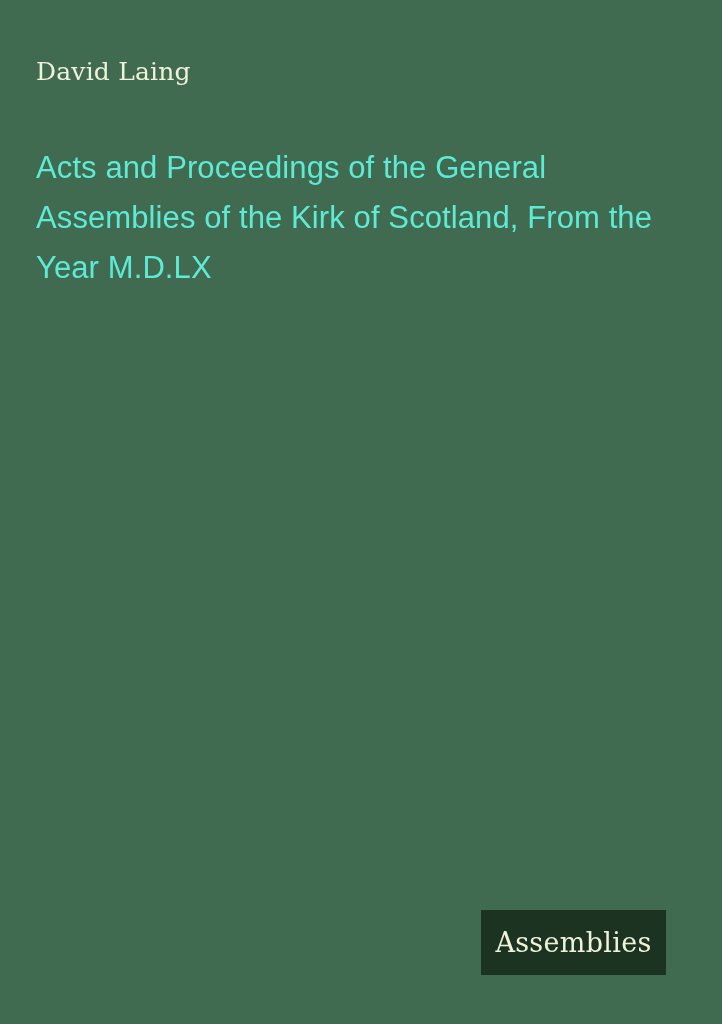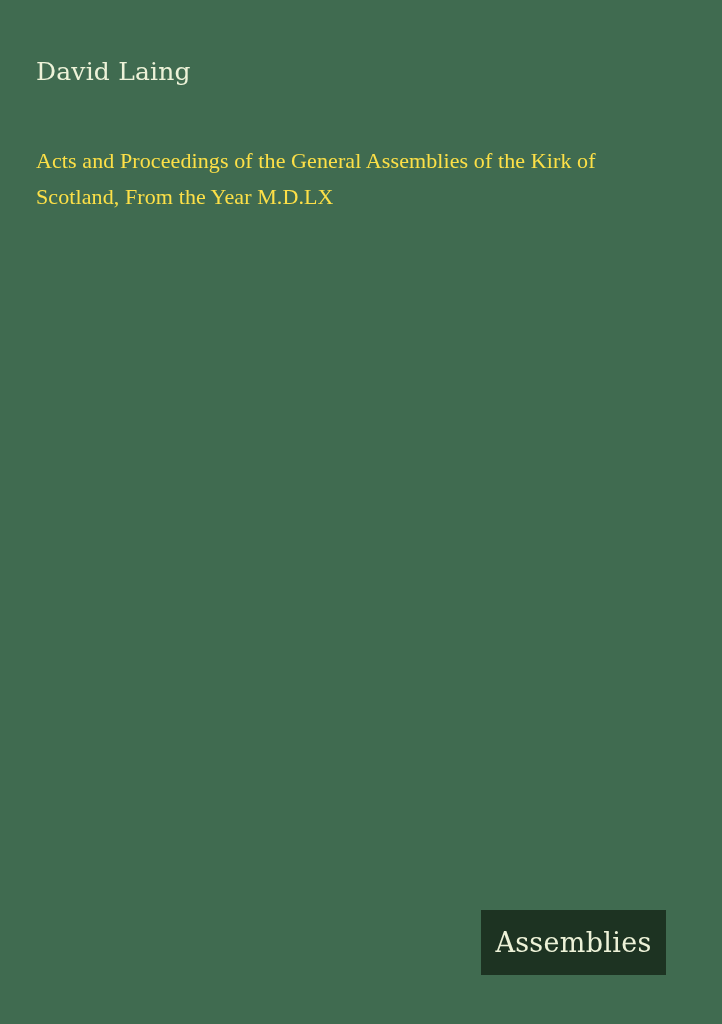--- a/index.html
+++ b/index.html
@@ -30,24 +30,24 @@
     color: #edf2d8;
     font-family: "DejaVu Serif", serif;
     font-weight: normal;
     letter-spacing: 0.2px;
   }
   .title {
     position: absolute;
     left: 36px;
     top: 143px;
     width: 620px;
-    font-size: 22px;
+    font-size: 31px;
     line-height: 1.62;
-    color: #fde047;
-    font-family: Liberation Serif, serif;
+    color: #5eead4;
+    font-family: Liberation Sans, sans-serif;
     font-weight: normal;
     letter-spacing: 0.1px;
   }
   .publisher-box {
     position: absolute;
     left: 481px;
     top: 910px;
     width: 185px;
     height: 65px;
     background: #1d3322;

